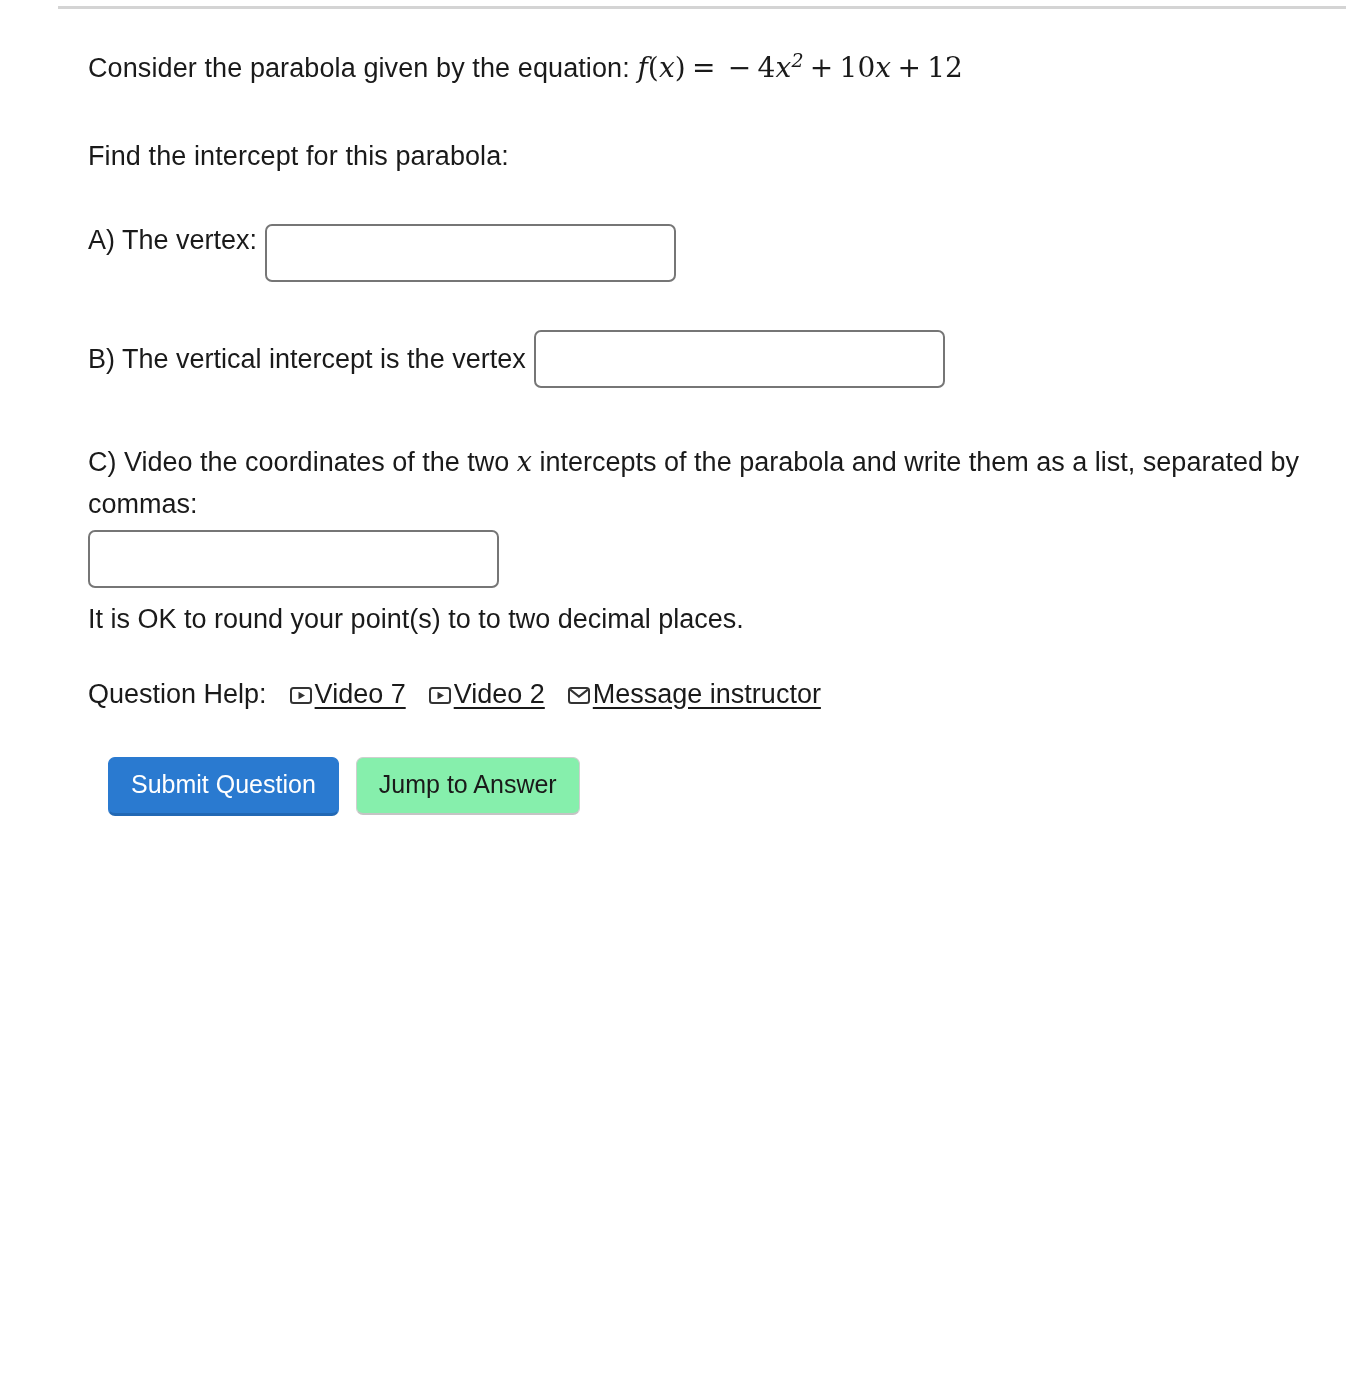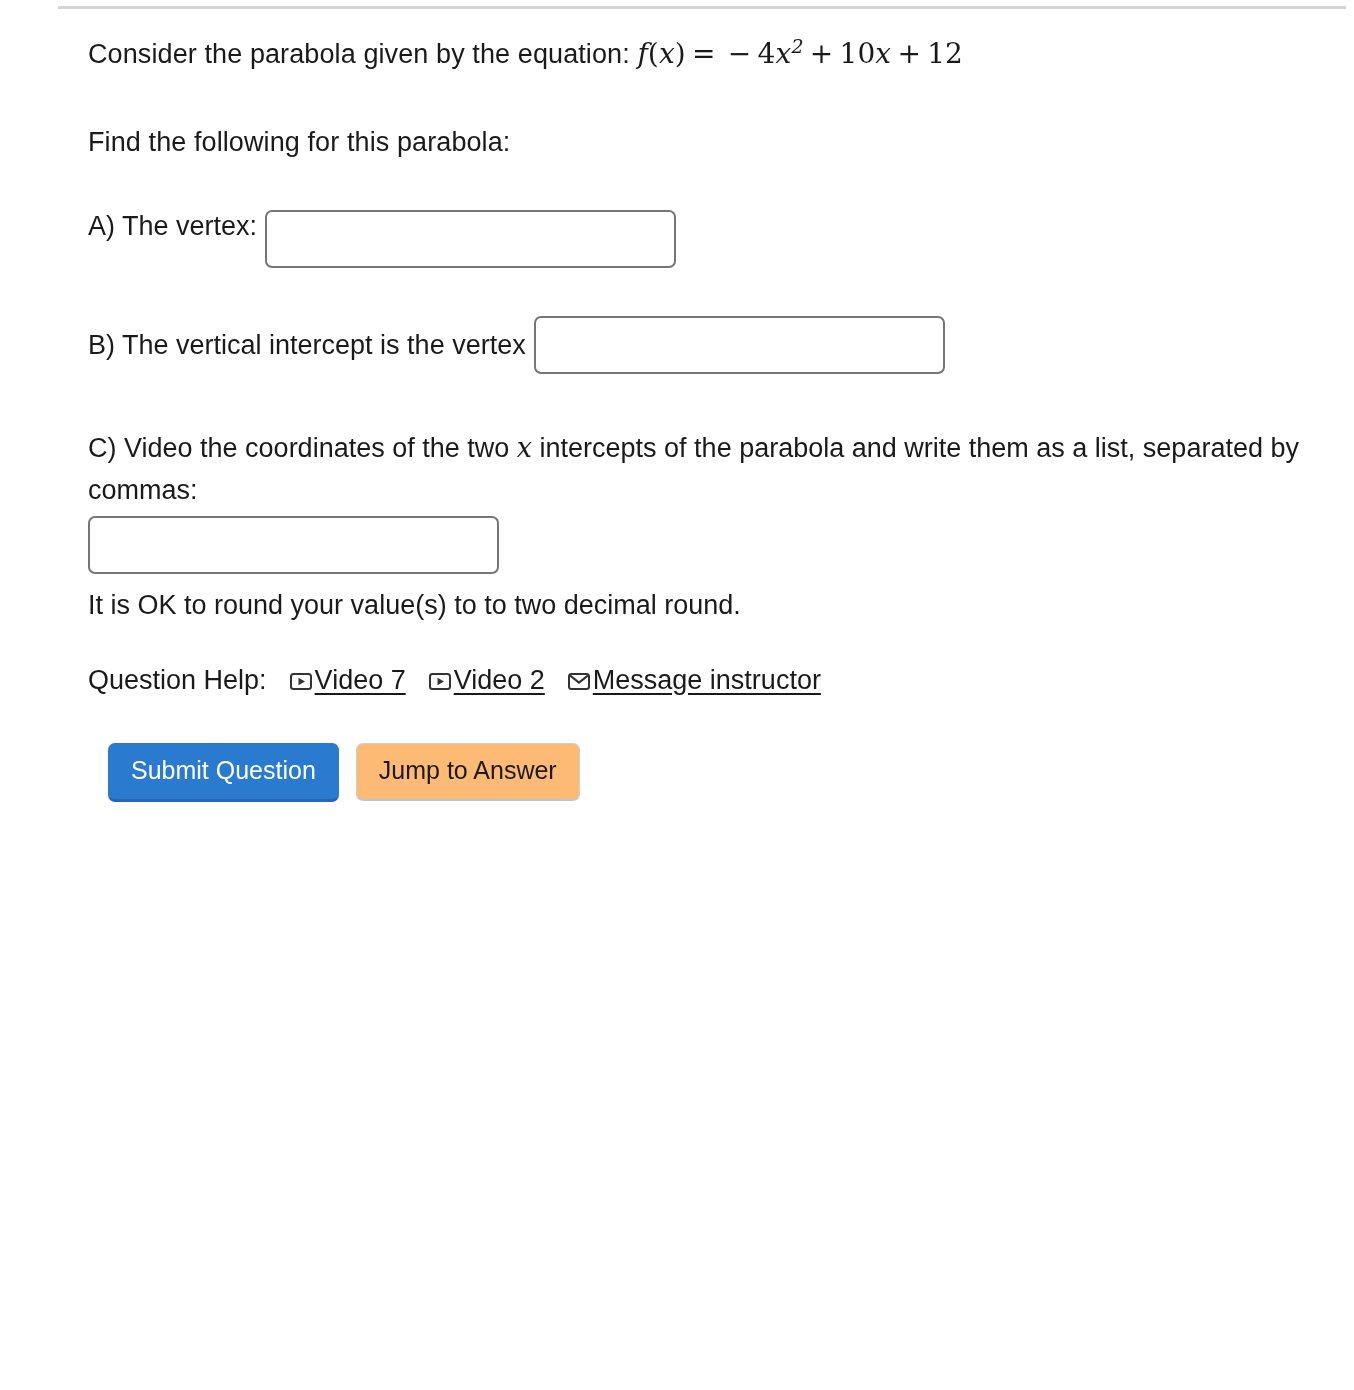--- a/index.html
+++ b/index.html
@@ -22,21 +22,21 @@
     left: 58px;
     top: 6px;
     width: 1288px;
     height: 3px;
     background: #d4d4d4;
   }
 
   .content {
     position: absolute;
     left: 88px;
-    top: 34px;
+    top: 48px;
     width: 1240px;
   }
 
   .q-line {
     font-size: 27px;
     line-height: 1.28;
     color: #1a1a1a;
     letter-spacing: .1px;
   }
 
@@ -158,60 +158,60 @@
     cursor: pointer;
     padding: 14px 22px 16px 22px;
   }
   .btn-primary {
     background: #2a7ad0;
     border: 1px solid #2a7ad0;
     border-bottom: 3px solid #2268b4;
     color: #ffffff;
   }
   .btn-secondary {
-    background: #fdba74;
+    background: #86efac;
     border: 1px solid #cfcfcf;
     border-bottom: 2px solid #c4c4c4;
     color: #1a1a1a;
   }
 </style>
 </head>
 <body>
 
 <div class="top-divider"></div>
 
 <div class="content">
 
   <div class="q-line row-eq">
     <span>Consider the parabola given by the equation:</span>
     <span class="math">
       <span class="it">f</span><span>(</span><span class="it">x</span><span>)</span><span class="op">=</span><span class="op">−</span><span>4</span><span class="it">x</span><span class="sup">2</span><span class="op">+</span><span>10</span><span class="it">x</span><span class="op">+</span><span>12</span>
     </span>
   </div>
 
-  <div class="q-line row-find">Find the following for this parabola:</div>
+  <div class="q-line row-find">Find the intercept for this parabola:</div>
 
   <div class="row-a">
     <span class="label-inline">A) The vertex:</span>
     <input class="answer-box" type="text" value="" style="">
   </div>
 
   <div class="row-b">
     <span class="label-inline">B) The vertical intercept is the vertex</span>
     <input class="answer-box" type="text" value="" style="">
   </div>
 
   <div class="row-c">
     <span>C) Video the coordinates of the two</span>
     <span class="mi-x">x</span>
     <span>intercepts of the parabola and write them as a list, separated by commas:</span>
   </div>
   <input class="answer-box standalone row-c-box" type="text" value="" style="">
 
-  <div class="row-note">It is OK to round your value(s) to to two decimal round.</div>
+  <div class="row-note">It is OK to round your point(s) to to two decimal places.</div>
 
   <div class="row-help">
     <span class="help-label">Question Help:</span>
 
     <a class="help-link" href="#">
       <span class="ico">
         <svg width="22" height="17" viewBox="0 0 22 17" aria-hidden="true">
           <rect x="1" y="1" width="20" height="15" rx="2.5" ry="2.5" fill="none" stroke="#333333" stroke-width="2"></rect>
           <polygon points="8.5,4.8 15,8.5 8.5,12.2" fill="#333333"></polygon>
         </svg>

